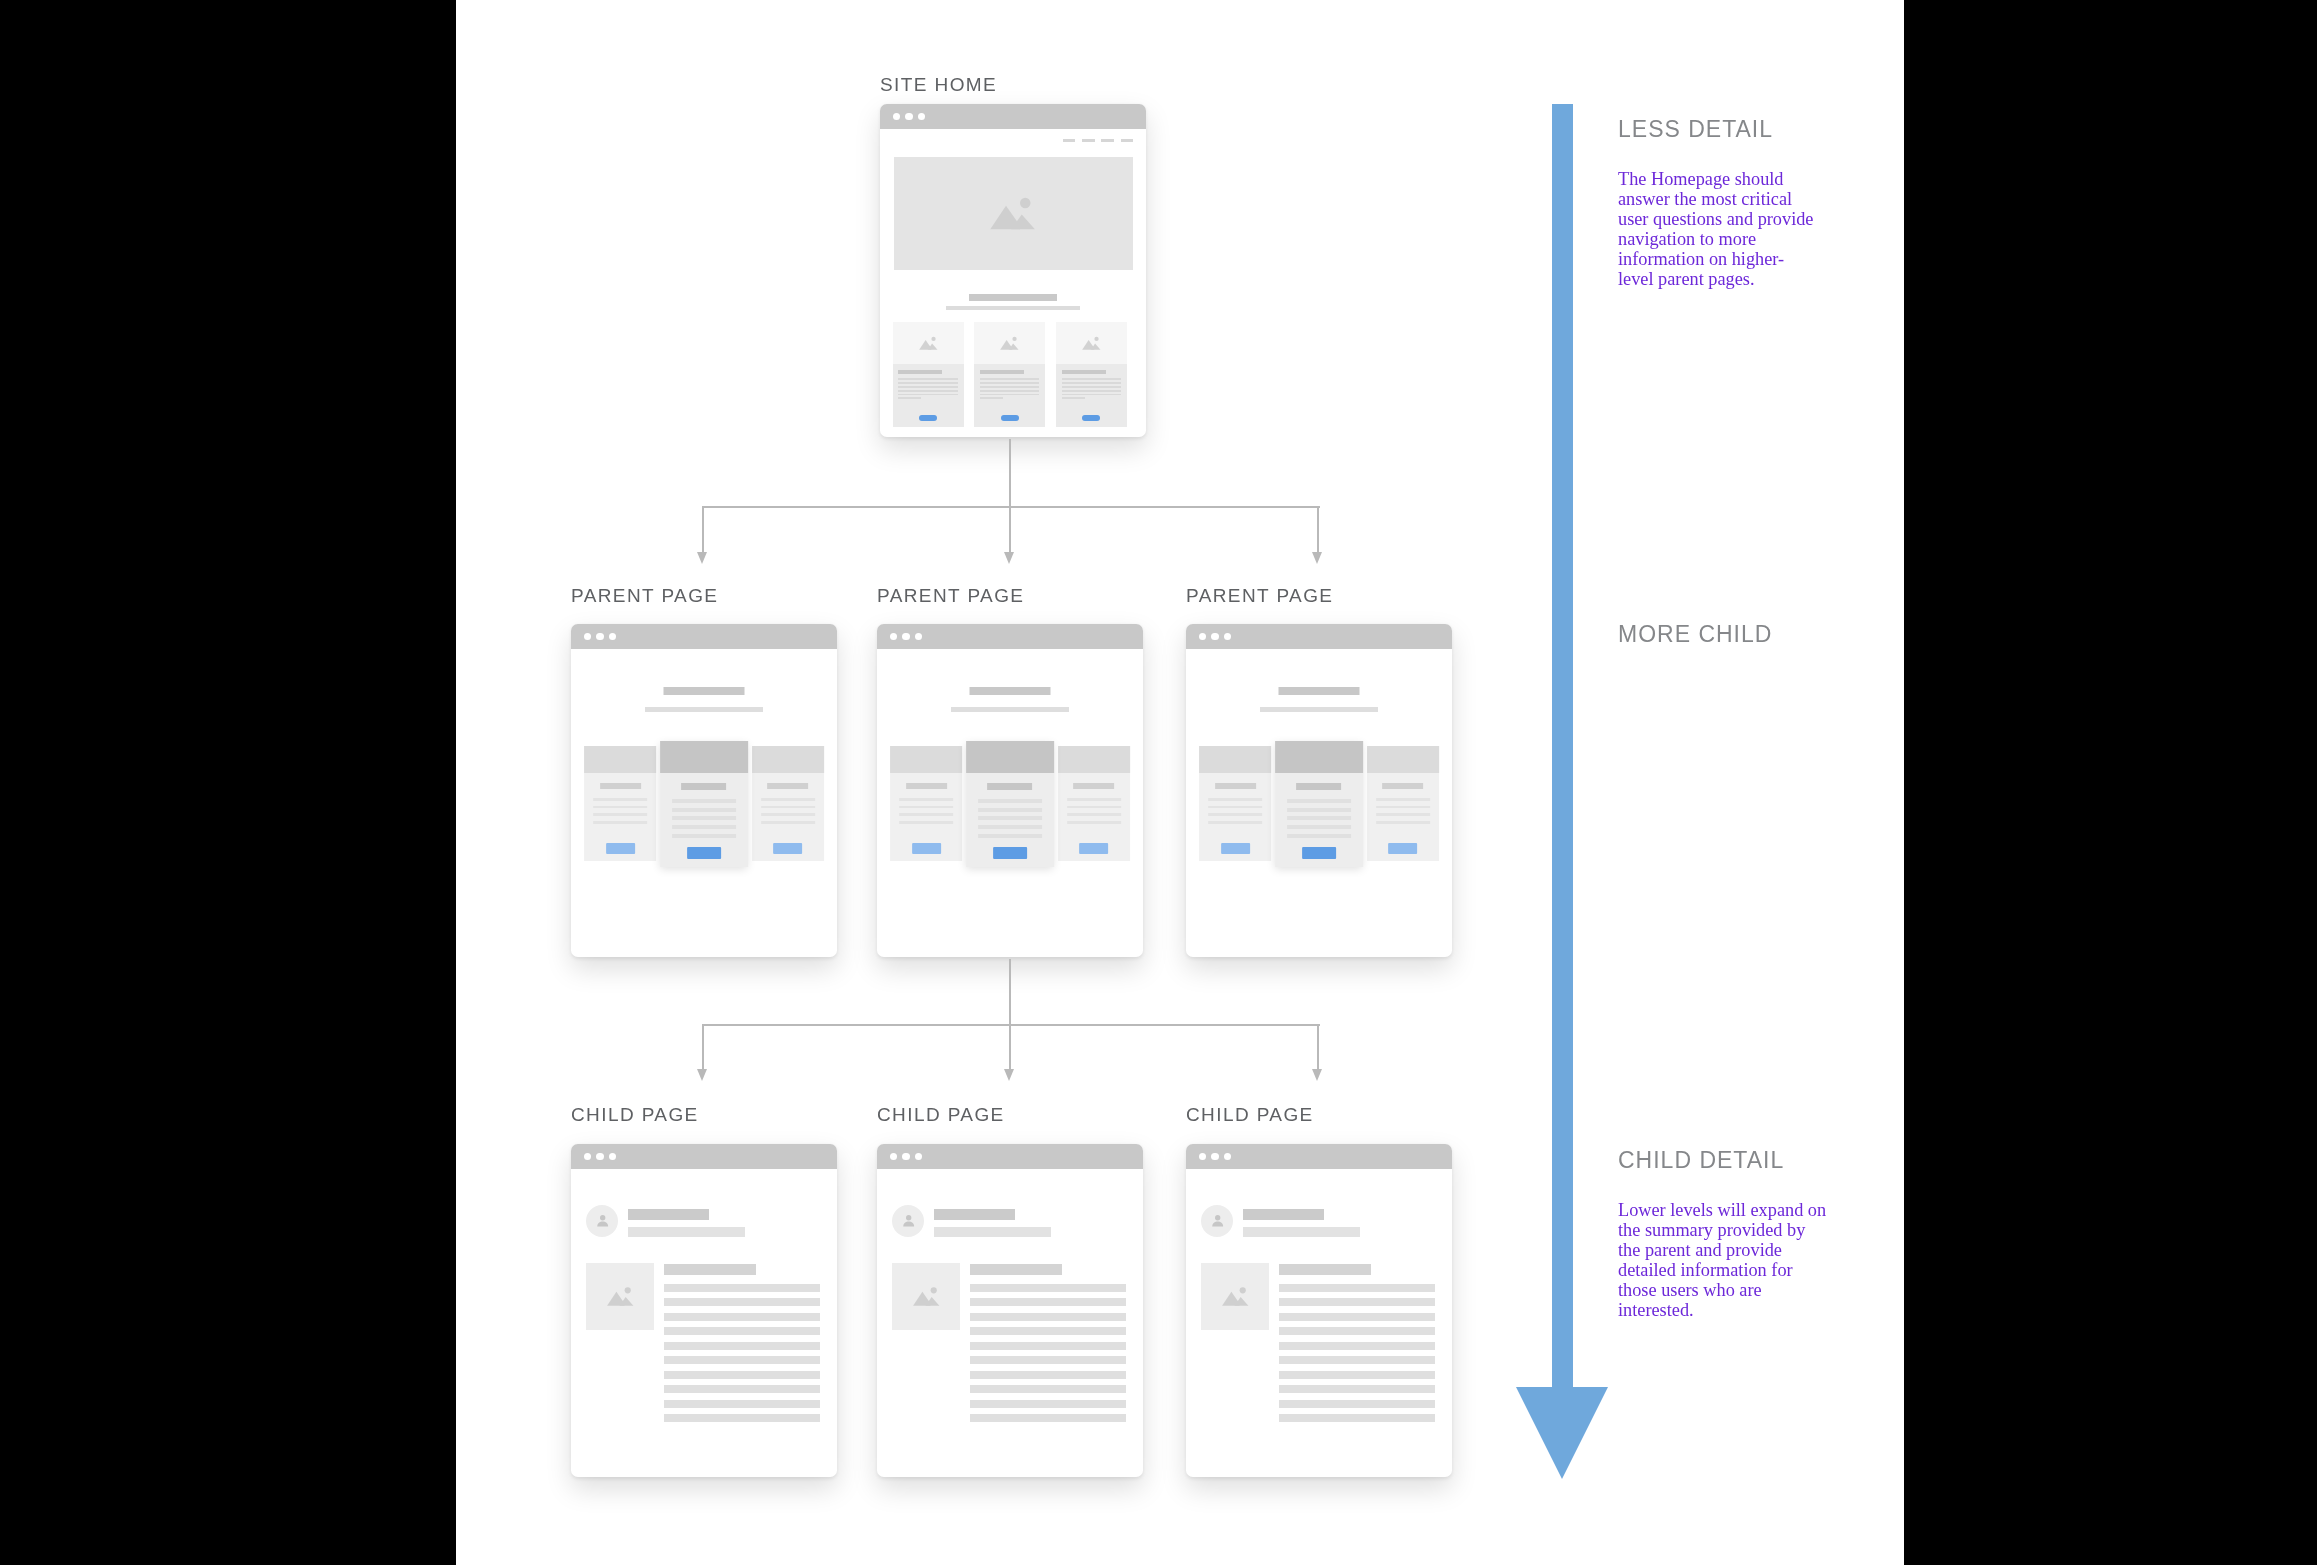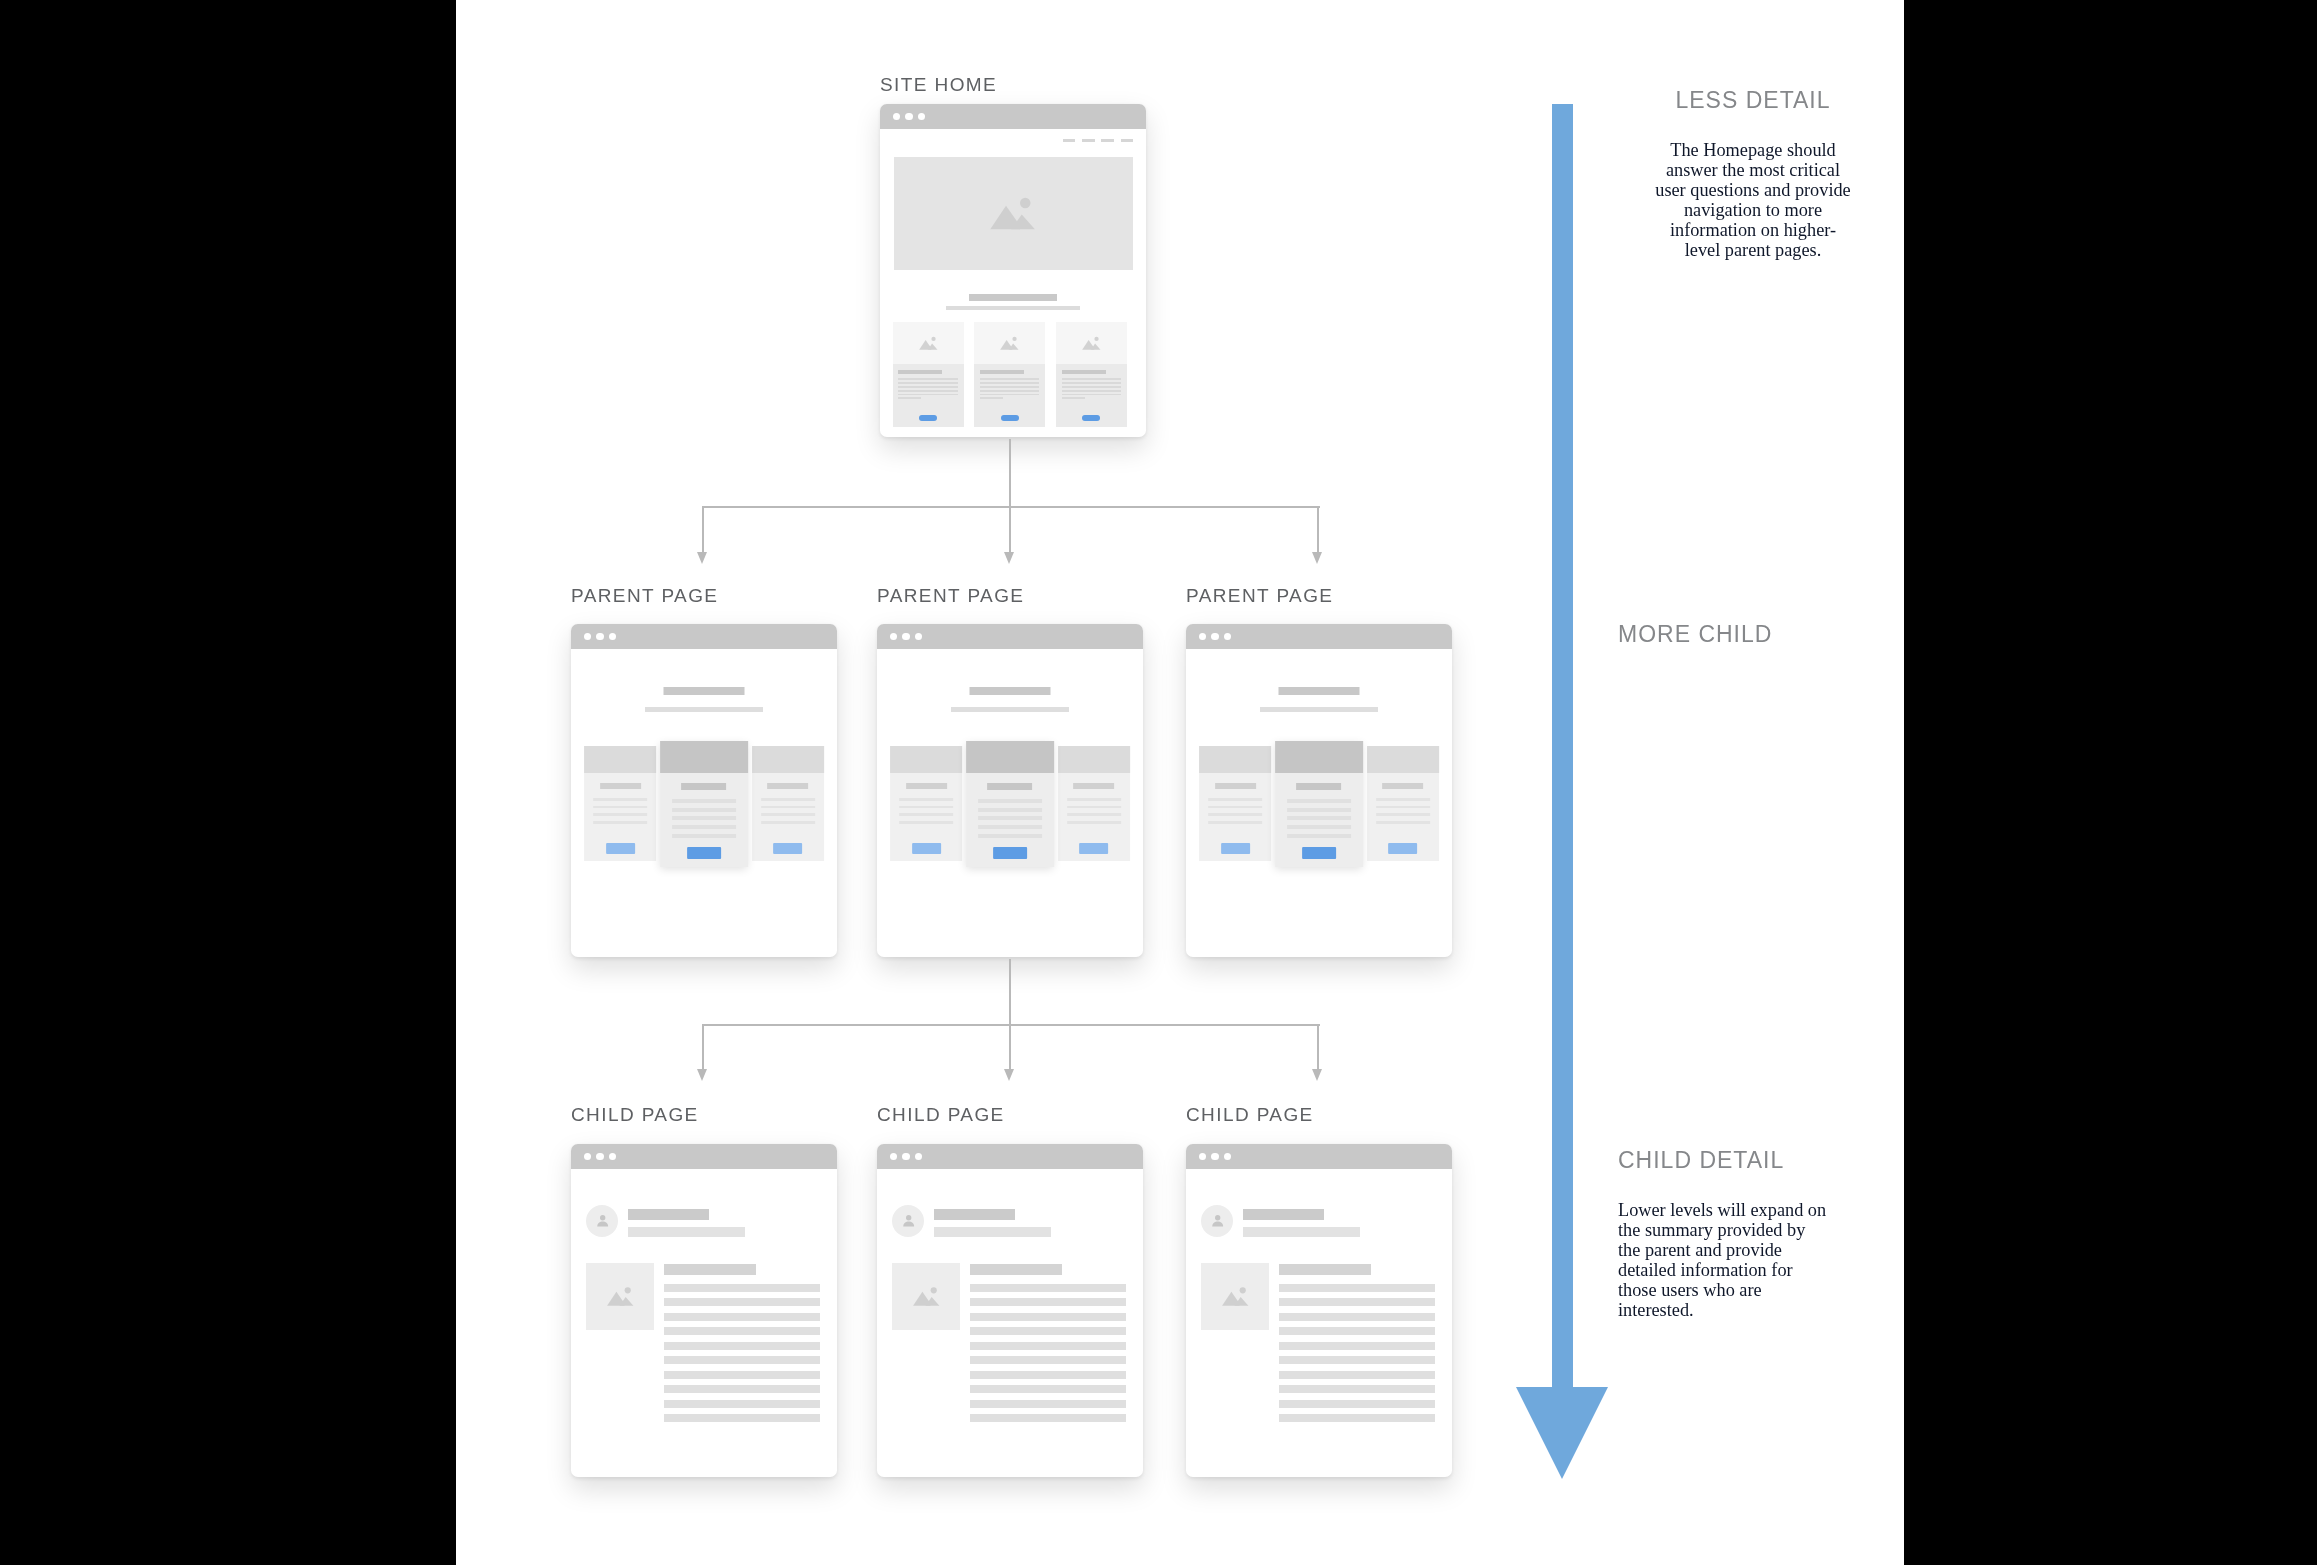--- a/index.html
+++ b/index.html
@@ -92,21 +92,21 @@
     border-top:92px solid #6fa8dc;}
 
   
   .note{position:absolute;left:1162px;width:270px;}
   .note h2{
     margin:0 0 23px 0;font-size:23px;line-height:33px;font-weight:400;
     letter-spacing:1px;color:#85878a;white-space:nowrap;
   }
   .note p{
     margin:0;font-family:"Liberation Serif","DejaVu Serif",serif;
-    font-size:18.3px;line-height:20px;color:#0f172a;white-space:pre-line;
+    font-size:18.3px;line-height:20px;color:#6d28d9;white-space:pre-line;
   }
 </style>
 </head>
 <body>
 
 <div class="canvas">
 
   <div class="diagram-title" style="left:424px;top:70px;">SITE HOME</div>
 
   <div class="browser" style="left:424px;top:104px;">
@@ -459,21 +459,21 @@
         <i></i>
         <i></i>
         <i></i>
         <i></i>
     </div>
   </div>
 
   <div class="arrow-shaft" style="background-color: rgb(111, 168, 220);"></div>
   <div class="arrow-head" style="border-top-color: rgb(111, 168, 220);"></div>
 
-  <div class="note" style="top:84px;text-align:center;">
+  <div class="note" style="top:113px;">
     <h2>LESS DETAIL</h2>
     <p>The Homepage should
 answer the most critical
 user questions and provide
 navigation to more
 information on higher-
 level parent pages.</p>
   </div>
   <div class="note" style="top:618px;">
     <h2>MORE CHILD</h2>

